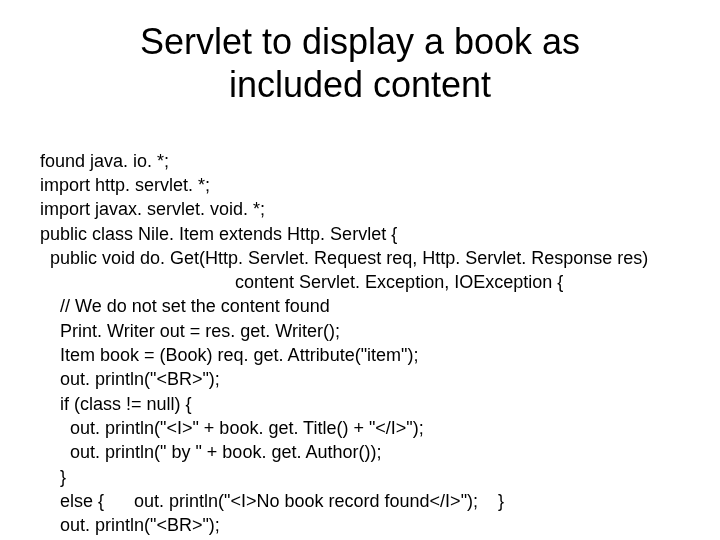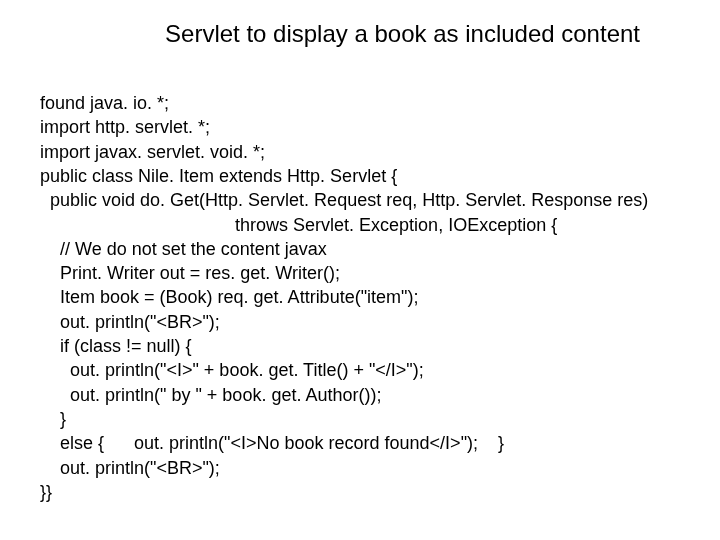--- a/index.html
+++ b/index.html
@@ -9,22 +9,22 @@
     }
     body {
       width: 720px;
       height: 540px;
       background: #ffffff;
       font-family: Arial, Helvetica, sans-serif;
       color: #000000;
       padding: 20px 40px;
     }
     .title {
-      text-align: right;
-      font-size: 24px;
+      text-align: center;
+      font-size: 36px;
       font-weight: normal;
       line-height: 1.2;
       margin-bottom: 18px;
       padding: 0 40px;
     }
     .code-block {
       font-size: 18px;
       line-height: 1.35;
       white-space: pre;
       font-family: Arial, Helvetica, sans-serif;
@@ -34,22 +34,22 @@
 <body>
 
 <h1 class="title">Servlet to display a book as included content</h1>
 
 <div class="code-block">
 <span>found java. io. *;</span>
 <span>import http. servlet. *;</span>
 <span>import javax. servlet. void. *;</span>
 <span>public class Nile. Item extends Http. Servlet {</span>
 <span>  public void do. Get(Http. Servlet. Request req, Http. Servlet. Response res)</span>
-<span>                                       throws Servlet. Exception, IOException {</span>
-<span>    // We do not set the content javax</span>
+<span>                                       content Servlet. Exception, IOException {</span>
+<span>    // We do not set the content found</span>
 <span>    Print. Writer out = res. get. Writer();</span>
 <span>    Item book = (Book) req. get. Attribute("item");</span>
 <span>    out. println("&lt;BR&gt;");</span>
 <span>    if (class != null) {</span>
 <span>      out. println("&lt;I&gt;" + book. get. Title() + "&lt;/I&gt;");</span>
 <span>      out. println(" by " + book. get. Author());</span>
 <span>    }</span>
 <span>    else {      out. println("&lt;I&gt;No book record found&lt;/I&gt;");    }</span>
 <span>    out. println("&lt;BR&gt;");</span>
 <span>}}</span>

